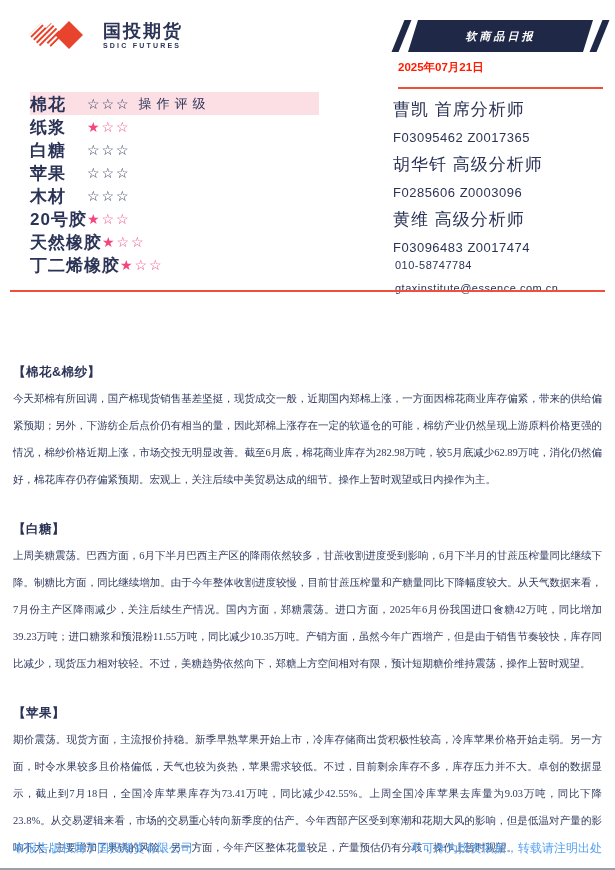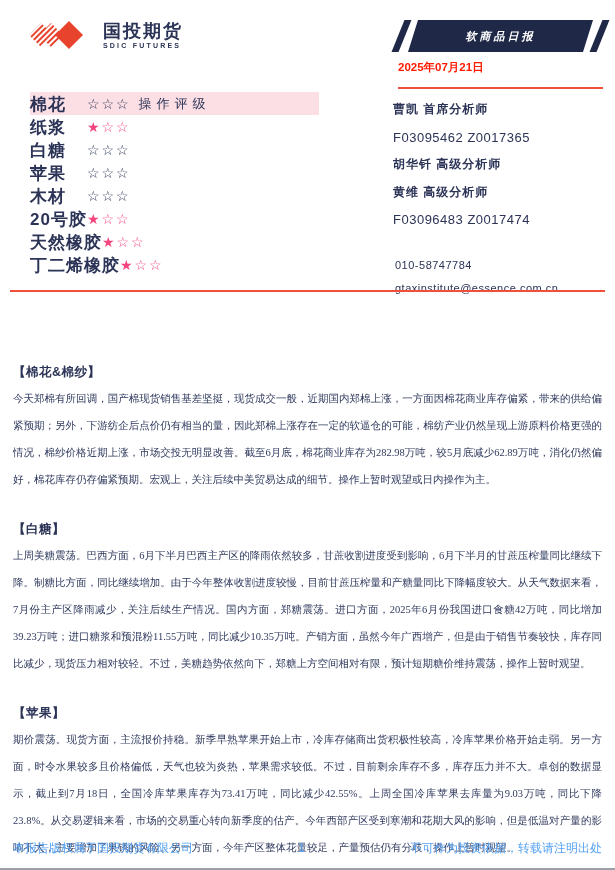--- a/index.html
+++ b/index.html
@@ -37,21 +37,21 @@
     font-size:13px; font-weight:normal; letter-spacing:5px; color:var(--navy,#2b3356);margin-top:30px;
   }
   .rating-list { position:absolute; left:30px; top:93px; width:289px; }
   .rating-row { display:flex; align-items:center; height:23px; }
   .rating-label { font-size:17px; font-weight:bold; min-width:57px; letter-spacing:1px; }
   .rating-stars { font-size:14px; letter-spacing:2px; line-height:23px; }
   .rating-stars.navy { color:var(--navy,#2b3356); }
   .rating-stars.pink { color:var(--star-pink,#f5457e); }
   
   .analysts { position:absolute; left:393px; top:96px; width:210px; }
-  .analyst-name { font-size:12px; font-weight:bold; letter-spacing:1px; line-height:27.5px; }
+  .analyst-name { font-size:17px; font-weight:normal; letter-spacing:1px; line-height:27.5px; }
   .analyst-cert { font-size:13px; letter-spacing:0.5px; line-height:27.5px; }
   .contact { position:absolute; left:395px; top:254px; width:210px; }
   .contact div { font-size:11px; letter-spacing:0.5px; line-height:23px; }
   
   .divider { position:absolute; left:10px; right:10px; top:290px; height:2px; background:var(--rule-red,#f0503a); }
   
   .content { position:absolute; left:13px; top:292px; width:589px;margin-top:44px; }
   .sec-heading { margin:28px 0 0 0; font-size:12.5px; font-weight:bold; color:var(--navy,#2b3356); letter-spacing:0.5px; }
   .sec-body {
     margin:4px 0 0 0; font-size:10.5px; line-height:27px; text-align:justify;
@@ -137,20 +137,21 @@
       </div>
     </div>
 
   <div class="analysts" id="analysts">
       <div class="analyst">
         <div class="analyst-name">曹凯 首席分析师</div>
         <div class="analyst-cert">F03095462 Z0017365</div>
       </div>
       <div class="analyst">
         <div class="analyst-name">胡华钎 高级分析师</div>
+        <div class="analyst-cert">F0285606 Z0003096</div>
       </div>
       <div class="analyst">
         <div class="analyst-name">黄维 高级分析师</div>
         <div class="analyst-cert">F03096483 Z0017474</div>
       </div>
     </div>
   <div class="contact">
     <div>010-58747784</div>
     <div>gtaxinstitute@essence.com.cn</div>
   </div>

